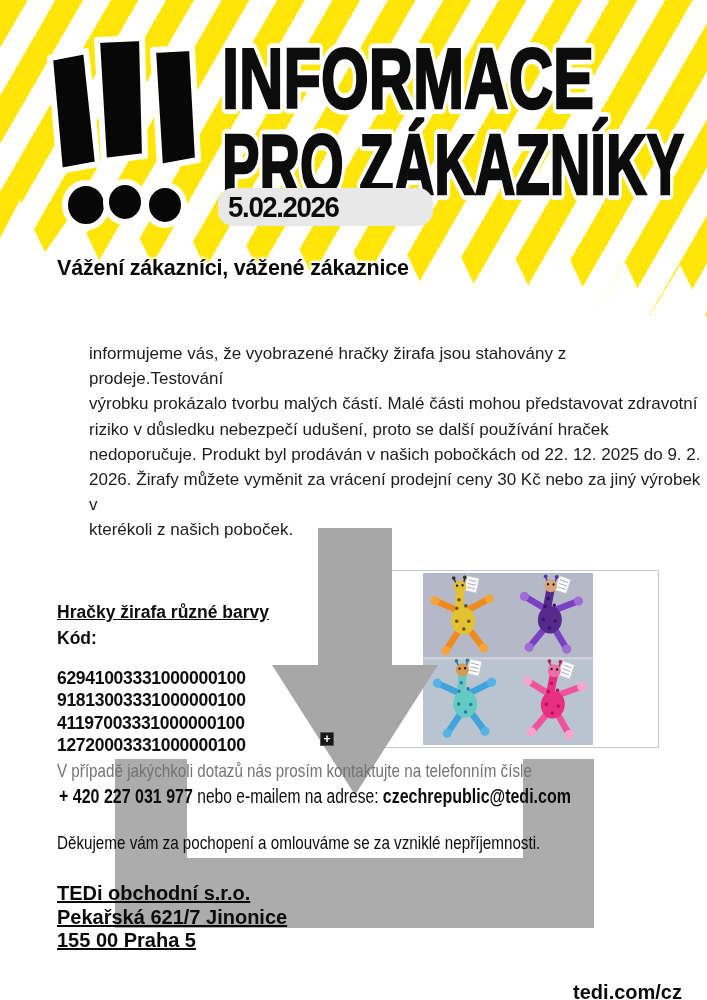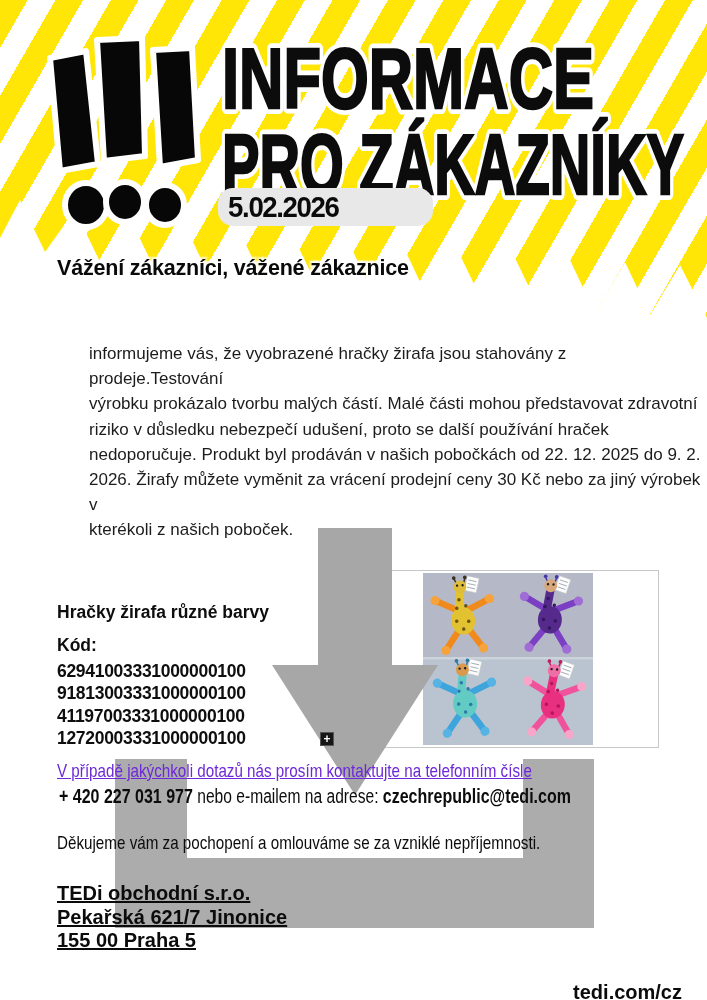--- a/index.html
+++ b/index.html
@@ -40,43 +40,43 @@
     font-weight:bold;font-size:21.5px;letter-spacing:-.2px;color:#0a0a0a;white-space:nowrap;
     text-shadow:0 0 3px #fff,0 0 3px #fff,2px 2px 2px #fff,-2px -2px 2px #fff,2px -2px 2px #fff,-2px 2px 2px #fff;
     text-align:center;
   }
   
   .paragraph{
     position:absolute;left:56px;top:341px;width:612px;z-index:3;
     font-size:17px;line-height:25.2px;color:#1c1c1c;white-space:pre-line;margin-left:33px;
   }
   .product-block{position:absolute;left:57px;top:602px;z-index:3;font-weight:bold;color:#0e0e0e;}
-  .product-name{font-size:17.5px;margin-bottom:12px;white-space:nowrap;}
-  .code-label{font-size:17.5px;margin-bottom:4px;}
+  .product-name{font-size:17.5px;margin-bottom:5px;white-space:nowrap;text-decoration:underline;}
+  .code-label{font-size:17.5px;margin-bottom:18px;}
   .code-line{font-size:17.5px;line-height:22.4px;letter-spacing:-.3px;white-space:nowrap;}
   
   .arrow-svg{position:absolute;left:270px;top:528px;z-index:3;}
   .photo-frame{
     position:absolute;left:353px;top:570px;width:304px;height:176px;z-index:2;
     background:#ffffff;border:1.5px solid #c7c7c7;
   }
   .photo-svg{position:absolute;left:69px;top:2px;}
   .plus-btn{
     position:absolute;left:320px;top:732px;width:14px;height:14px;z-index:6;
     background:#161616;color:#ffffff;font-size:12px;font-weight:bold;
     line-height:13px;text-align:center;cursor:pointer;border:1px solid #555;box-sizing:border-box;
   }
   
   .bar{position:absolute;background:#acacac;z-index:1;}
   .bar-left{left:115px;top:759px;width:72px;height:169px;}
   .bar-right{left:523px;top:759px;width:71px;height:169px;}
   .bar-bottom{left:115px;top:858px;width:479px;height:70px;}
   
   .condensed{transform:scaleX(.8);transform-origin:left center;white-space:nowrap;}
-  .contact-line1{position:absolute;left:57px;top:760px;z-index:4;font-size:19px;color:#6d28d9;text-decoration:underline;}
+  .contact-line1{position:absolute;left:57px;top:760px;z-index:4;font-size:19px;color:#737373;}
   .contact-line2{position:absolute;left:59px;top:785px;z-index:4;font-size:19.5px;color:#0c0c0c;}
   .contact-line2 b{font-size:20px;}
   .thanks{position:absolute;left:57px;top:832px;z-index:4;font-size:19px;color:#0c0c0c;}
   
   .footer{position:absolute;left:57px;top:882px;z-index:4;font-weight:bold;font-size:20px;line-height:23.5px;color:#0b0b0b;text-decoration:underline;}
   .website{position:absolute;right:25px;top:981px;z-index:4;font-weight:bold;font-size:20px;color:#0b0b0b;}
 </style>
 </head>
 <body>
 

